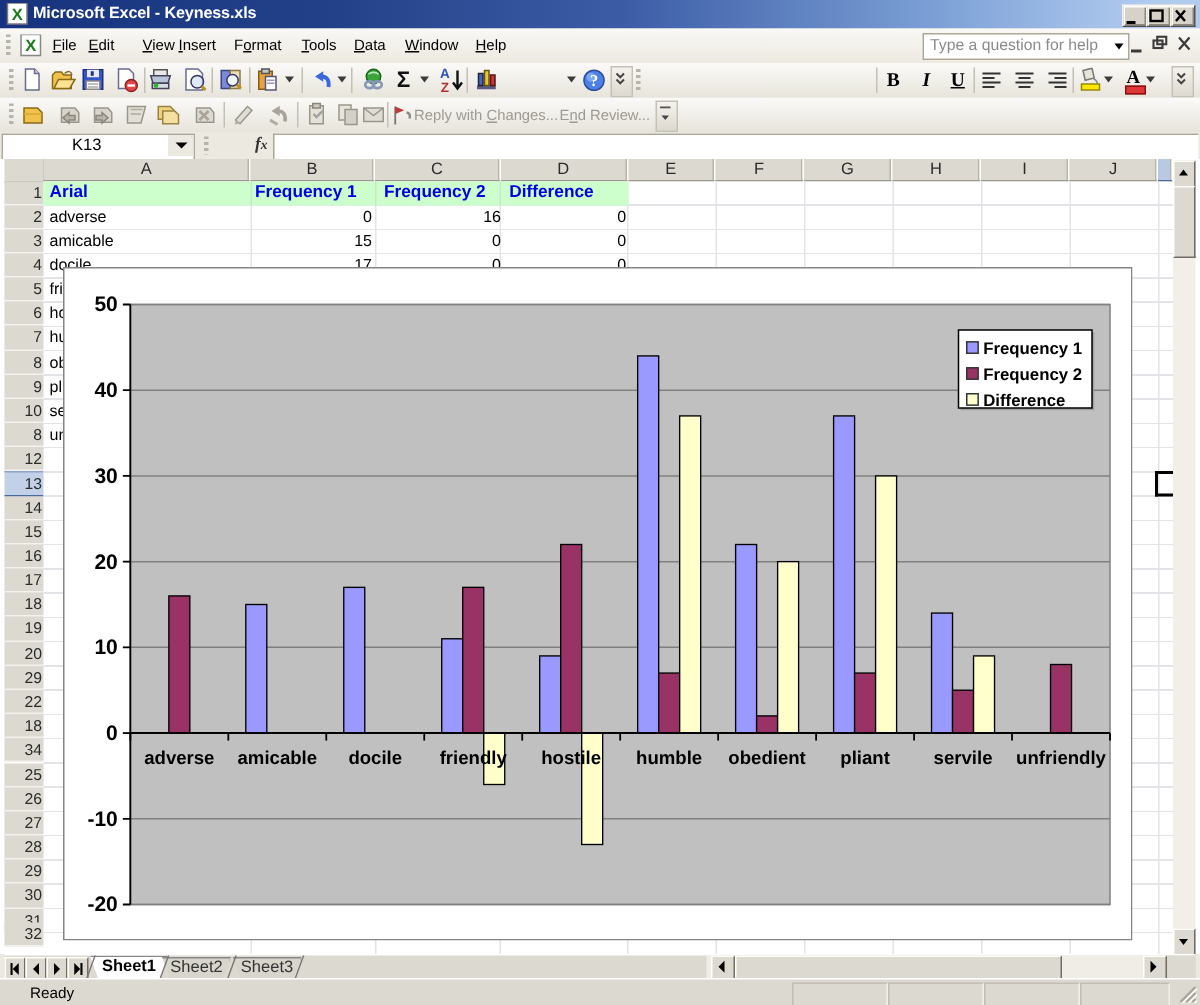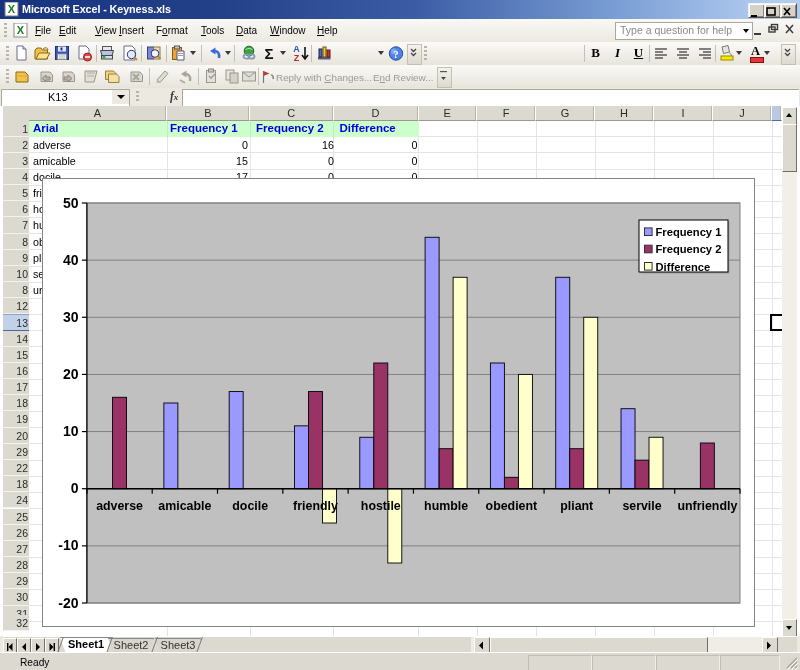--- a/index.html
+++ b/index.html
@@ -333,21 +333,21 @@
 <div class="abs rowh" style="top:224.64px;">14</div>
 <div class="abs rowh" style="top:240.81px;">15</div>
 <div class="abs rowh" style="top:256.98px;">16</div>
 <div class="abs rowh" style="top:273.15px;">17</div>
 <div class="abs rowh" style="top:289.32px;">18</div>
 <div class="abs rowh" style="top:305.49px;">19</div>
 <div class="abs rowh" style="top:321.66px;">20</div>
 <div class="abs rowh" style="top:337.83px;">29</div>
 <div class="abs rowh" style="top:354.00px;">22</div>
 <div class="abs rowh" style="top:370.17px;">18</div>
-<div class="abs rowh" style="top:386.34px;">24</div>
+<div class="abs rowh" style="top:386.34px;">34</div>
 <div class="abs rowh" style="top:402.51px;">25</div>
 <div class="abs rowh" style="top:418.68px;">26</div>
 <div class="abs rowh" style="top:434.85px;">27</div>
 <div class="abs rowh" style="top:451.02px;">28</div>
 <div class="abs rowh" style="top:467.19px;">29</div>
 <div class="abs rowh" style="top:483.36px;">30</div>
 <div class="abs rowh" style="top:499.53px;">31</div>
 <div class="abs rowh" style="top:509px;">32</div>
 <div class="abs" style="left:29px;top:15px;width:753px;height:515px;background:#fff;"></div>
 <div class="abs" style="left:29px;top:15px;width:753px;height:515px;background:repeating-linear-gradient(to bottom,transparent 0px,transparent 15.2px,#e2e4e8 15.2px,#e2e4e8 16.17px);"></div>

